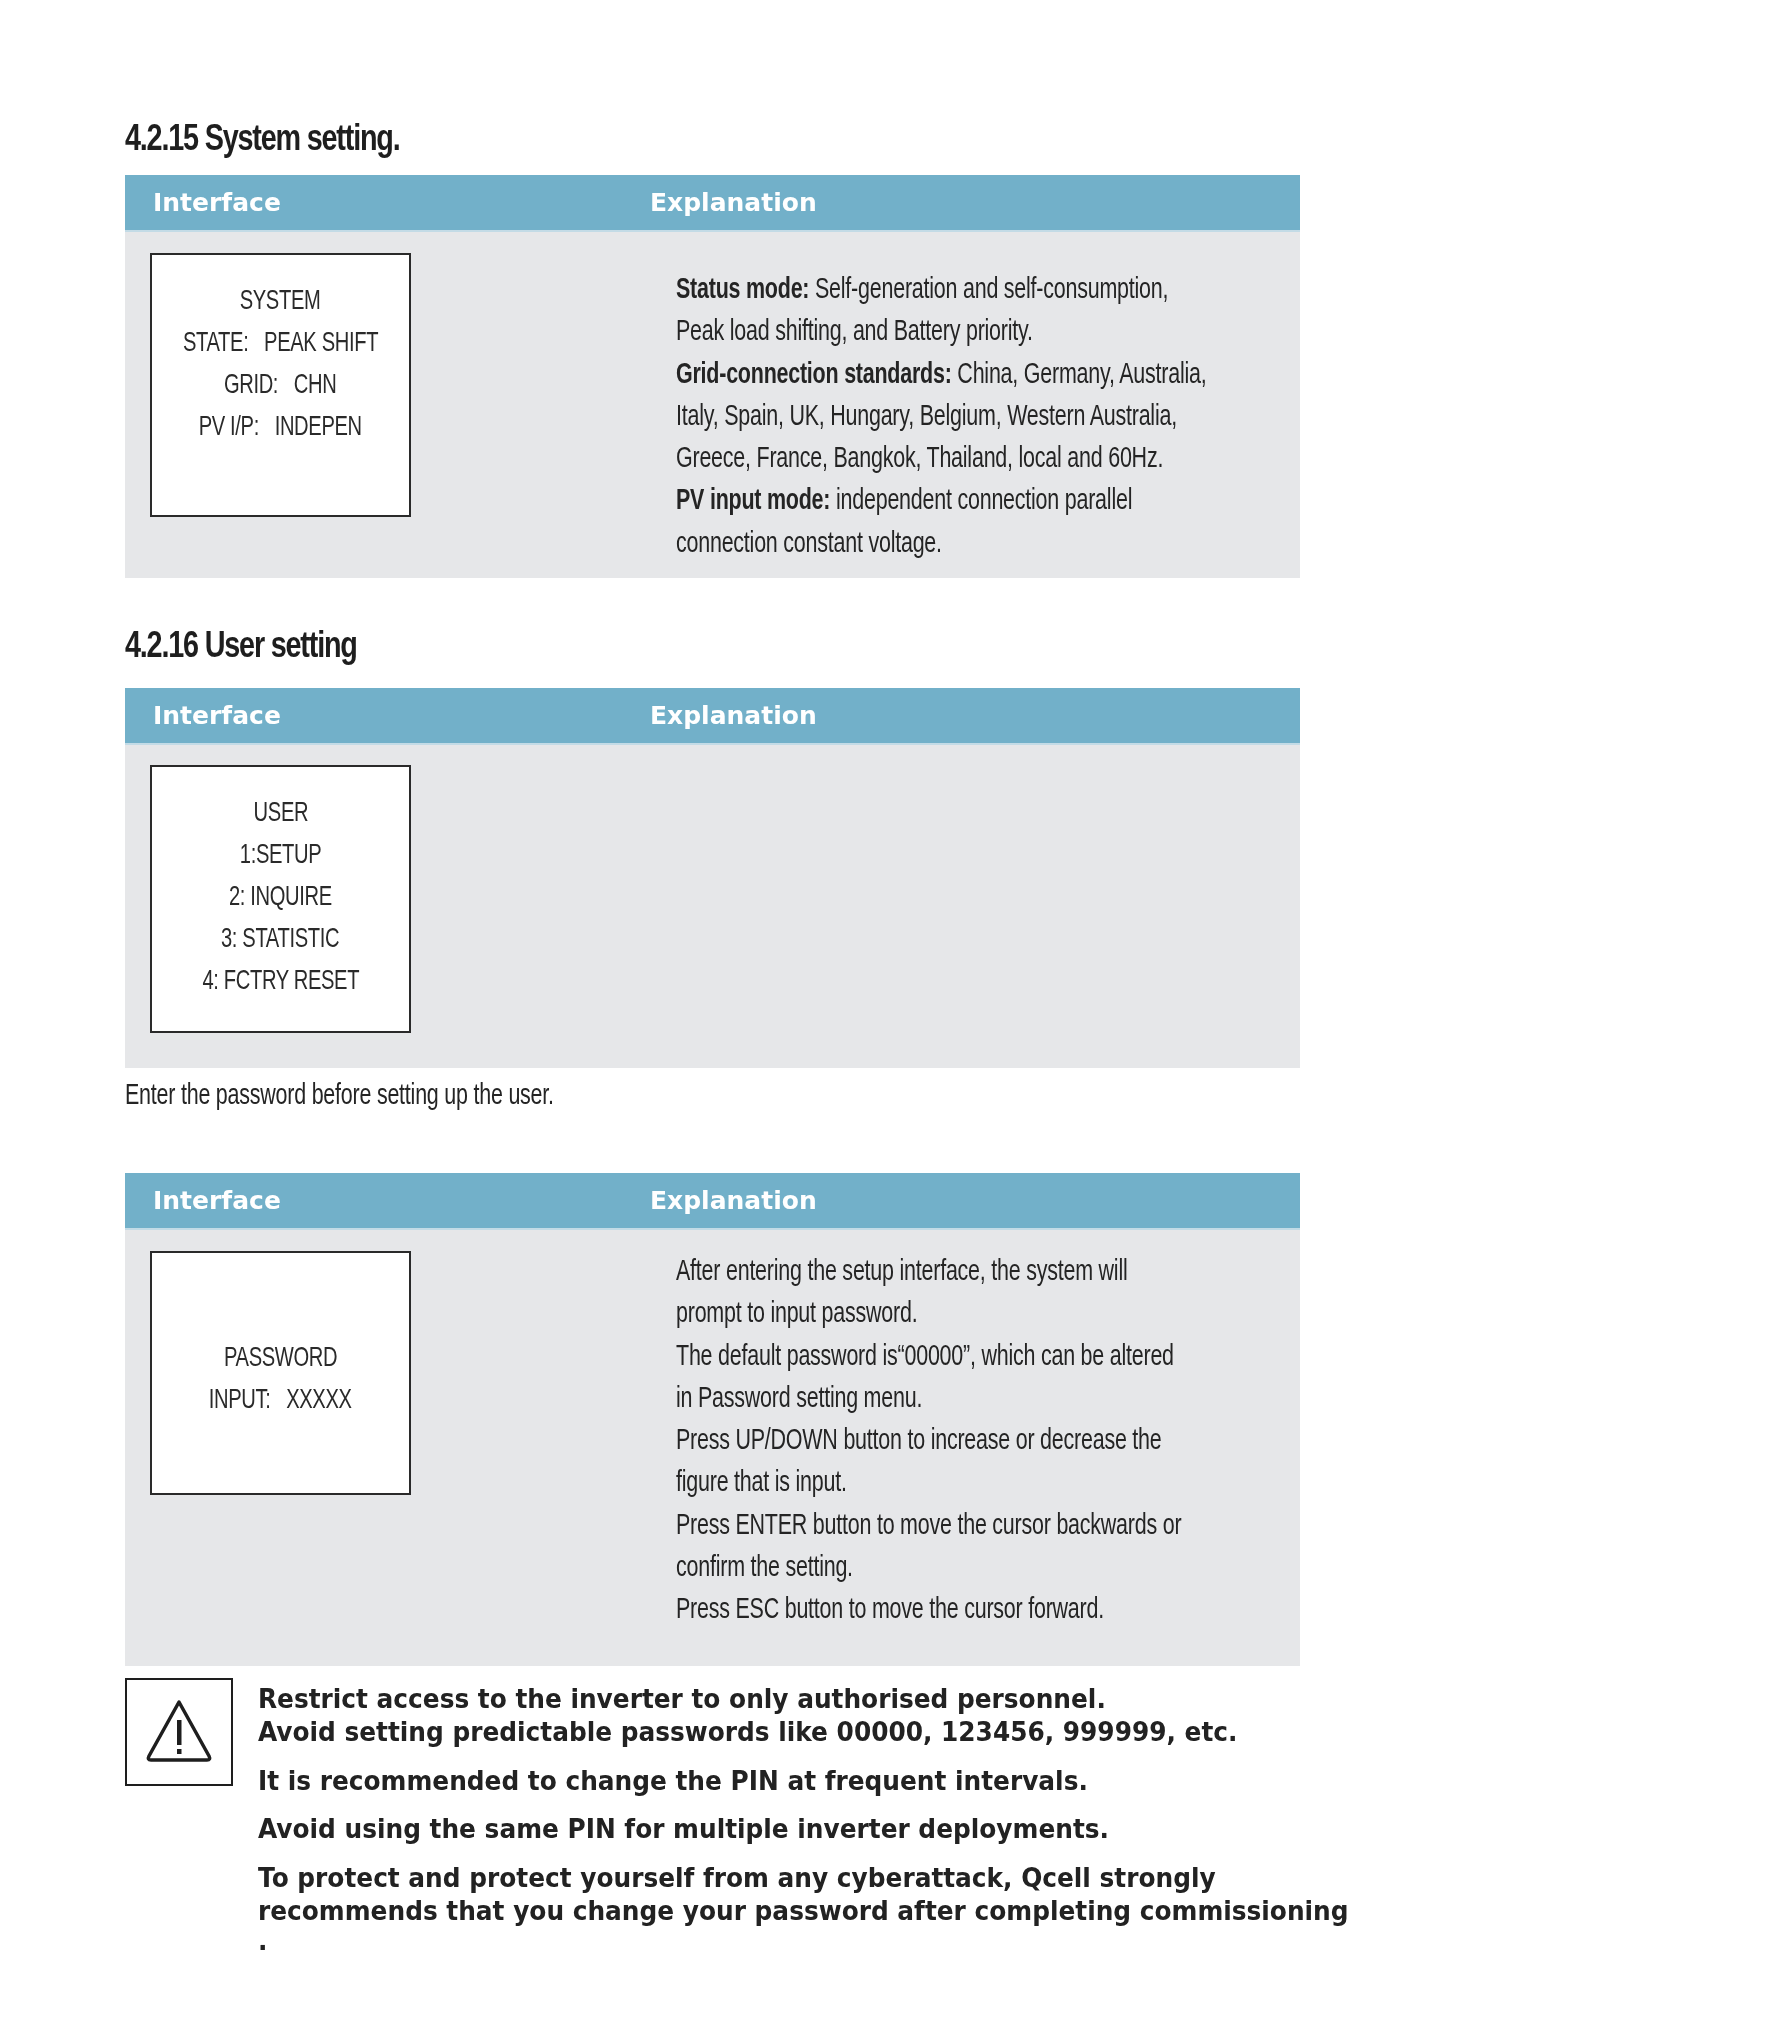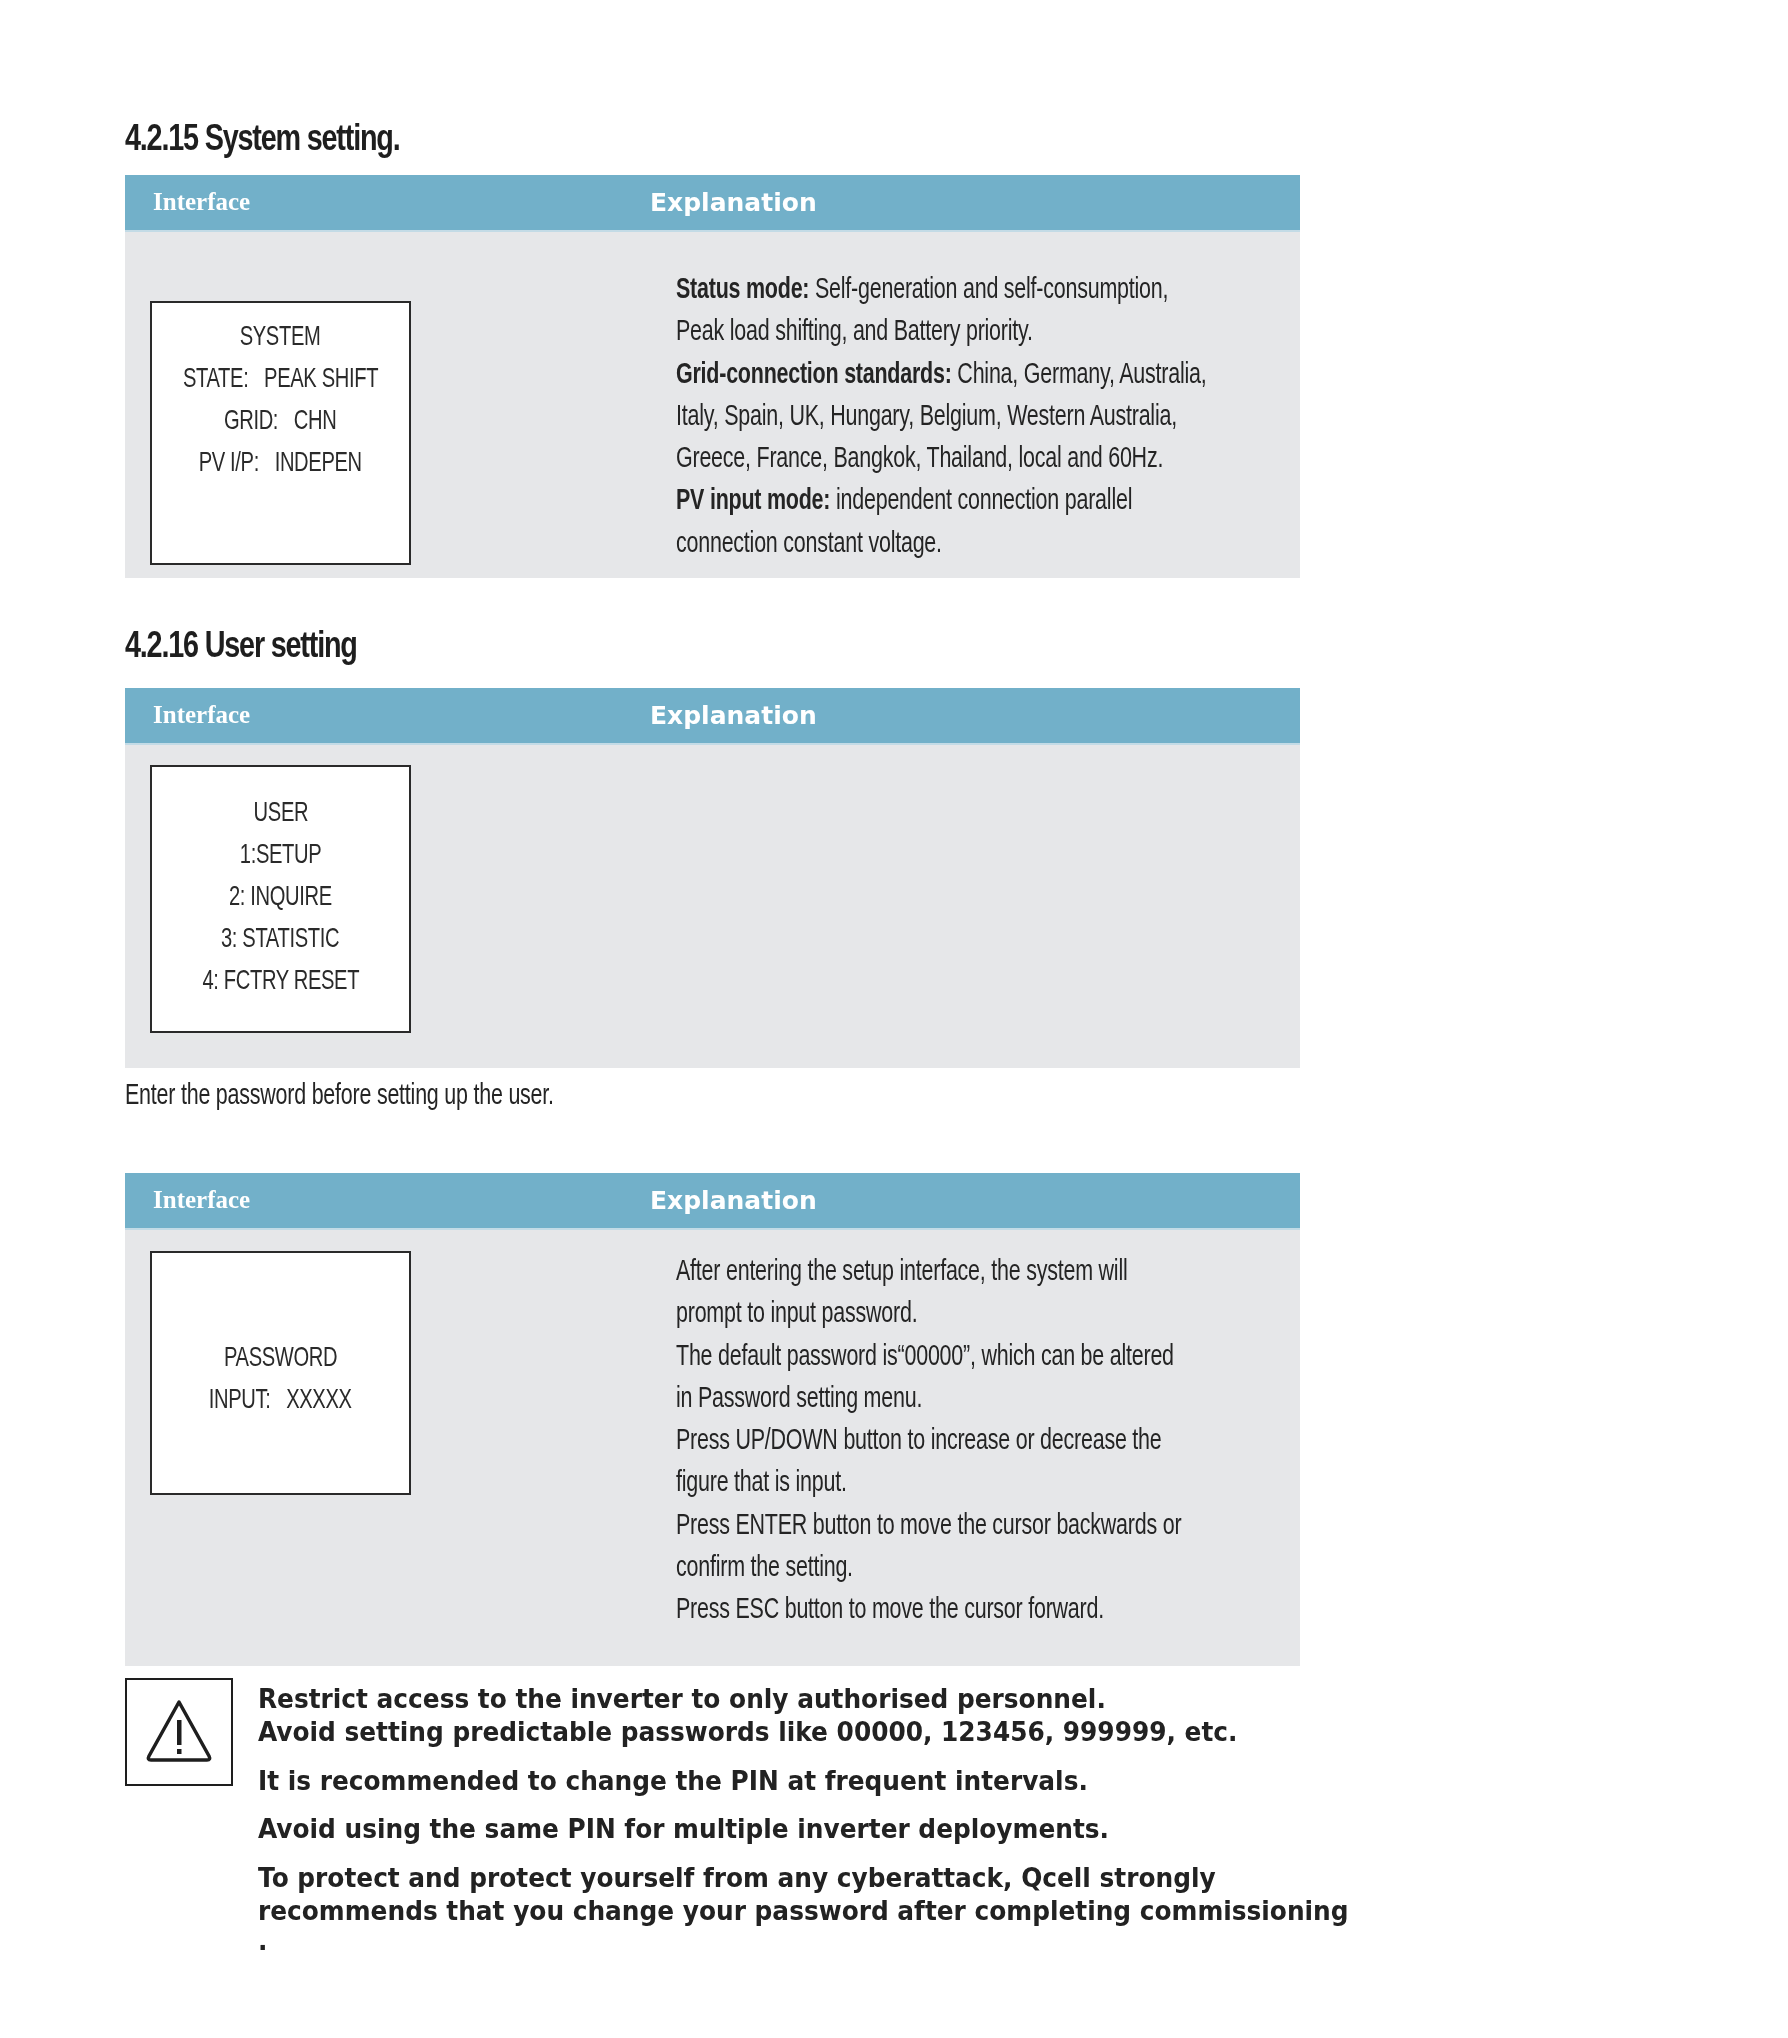--- a/index.html
+++ b/index.html
@@ -13,21 +13,21 @@
   }
   .tbl { position: absolute; left: 125px; width: 1175px; background: #e6e7e9; }
   .tbl-head {
     height: 55px; background: #72b0c9; position: relative;
     border-bottom: 2px solid #c3dbe6;
   }
   .th {
     position: absolute; top: 13px; font-family: "DejaVu Sans", sans-serif;
     font-weight: bold; font-size: 25px; color: #ffffff; white-space: nowrap;
   }
-  .th-interface { left: 28px; font-family: Liberation Serif, serif; }
+  .th-interface { left: 28px; }
   .th-explanation { left: 525px; }
 
   .lcd {
     position: absolute; left: 25px; width: 261px; height: 264px;
     background: #ffffff; border: 2px solid #2a2a2a; box-sizing: border-box;
     display: flex; flex-direction: column; align-items: center;
   }
   .lcd-line {
     font-family: "Liberation Sans", sans-serif; font-size: 28px; color: #2a2a2a;
     line-height: 42px; white-space: nowrap; font-weight: normal;
@@ -61,21 +61,21 @@
 </head>
 <body>
 
 <h2 class="heading" style="top:117px;">4.2.15 System setting.</h2>
 
 <div class="tbl" style="top:175px; height:403px;">
   <div class="tbl-head">
     <span class="th th-interface">Interface</span>
     <span class="th th-explanation">Explanation</span>
   </div>
-  <div class="lcd" style="top:78px; padding-top:12px;margin-top:48px;" id="lcd1">
+  <div class="lcd" style="top:78px; padding-top:24px;" id="lcd1">
       <div class="lcd-line" style="white-space: pre;">SYSTEM</div>
       <div class="lcd-line" style="white-space: pre;">STATE:   PEAK SHIFT</div>
       <div class="lcd-line" style="white-space: pre;">GRID:   CHN</div>
       <div class="lcd-line" style="white-space: pre;">PV I/P:   INDEPEN</div>
     </div>
   <div class="expl" style="top:92px;" id="expl1">
       <div class="expl-line"><b>Status mode:</b><span style="white-space: pre;"> Self-generation and self-consumption,</span></div>
       <div class="expl-line"><span style="white-space: pre;">Peak load shifting, and Battery priority.</span></div>
       <div class="expl-line"><b>Grid-connection standards:</b><span style="white-space: pre;"> China, Germany, Australia,</span></div>
       <div class="expl-line"><span style="white-space: pre;">Italy, Spain, UK, Hungary, Belgium, Western Australia,</span></div>

